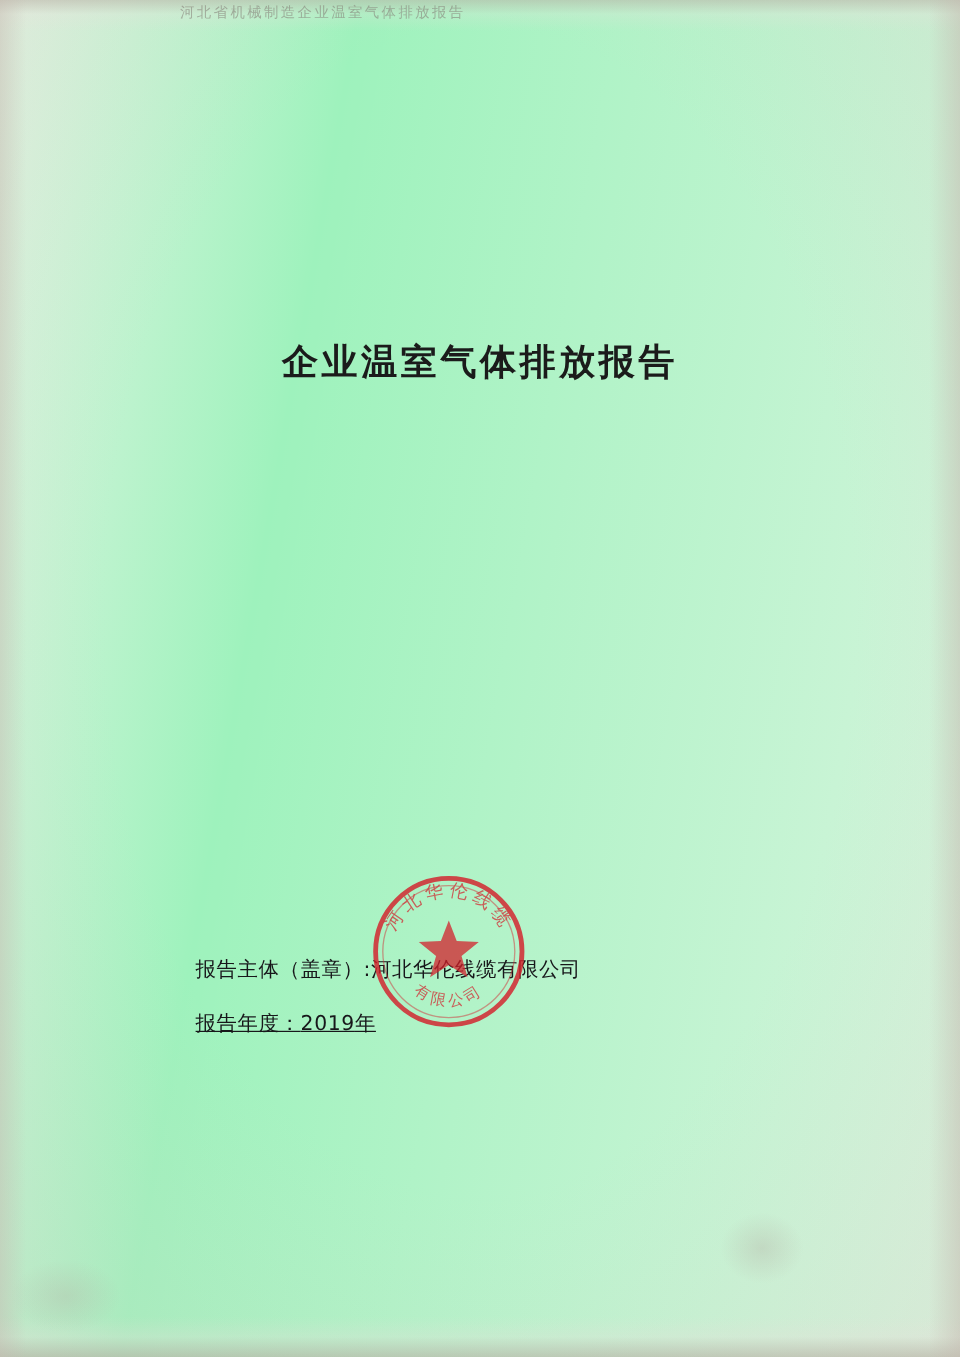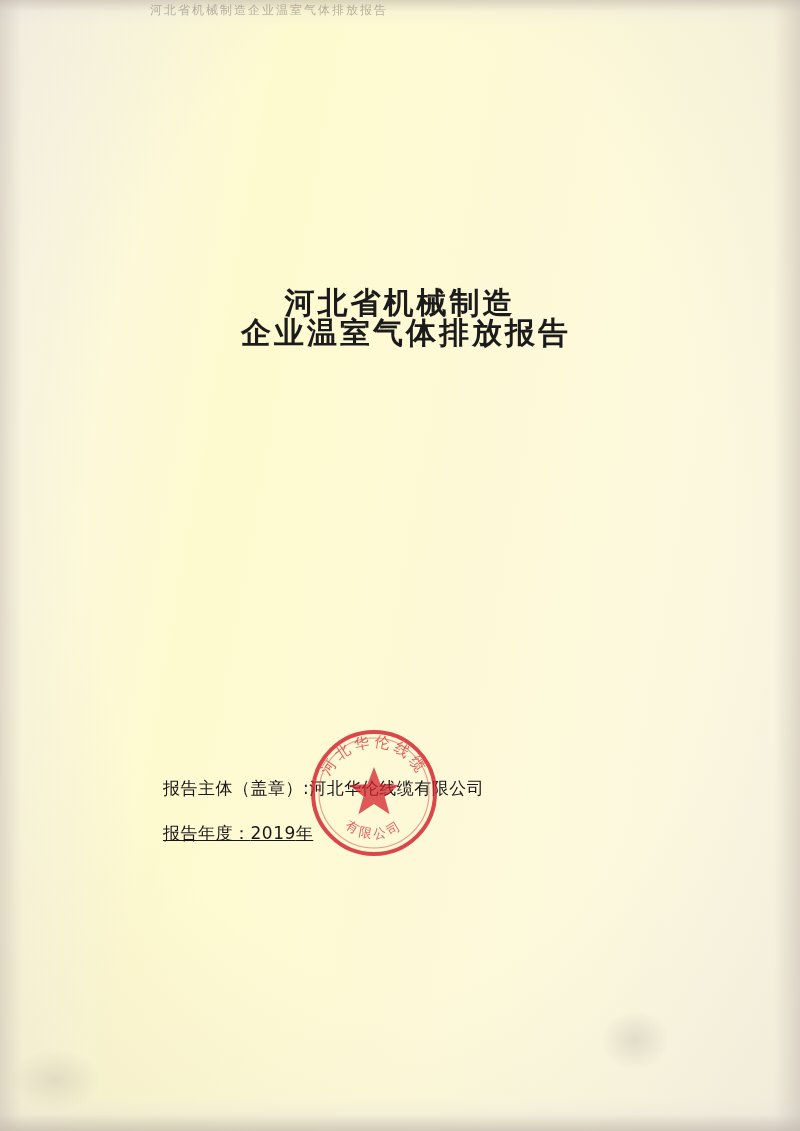--- a/index.html
+++ b/index.html
@@ -9,21 +9,21 @@
   }
   body {
     font-family: "Liberation Serif", "DejaVu Serif", serif;
   }
   .page {
     position: relative;
     width: 800px;
     height: 1131px;
     margin: 0 auto;
     overflow: hidden;
-    background: #fef9c3;
+    background: #86efac;
   }
   
   .scan-tint {
     position: absolute;
     inset: 0;
     background:
       radial-gradient(ellipse at 50% 45%, rgba(255,255,255,0) 55%, rgba(214,205,196,0.30) 100%),
       linear-gradient(100deg, rgba(248,245,240,0.8) 0%, rgba(255,255,255,0.2) 30%, rgba(250,247,243,0.7) 100%);
     pointer-events: none;
   }
@@ -106,20 +106,21 @@
     top: 780px;
     width: 520px;
   }
   .meta-row {
     font-family: "DejaVu Sans", "Liberation Sans", sans-serif;
     font-size: 17px;
     color: #17171a;
     letter-spacing: 0.5px;
     line-height: 1.0;
     white-space: nowrap;
+    margin-top: 20px;
   }
   .meta-row + .meta-row {
     margin-top: 28px;
     text-decoration: underline;
   }
   .meta-label { }
   .meta-value { }
   .sp1 { display:inline-block; width: 14px; }
   .sp2 { display:inline-block; width: 22px; }
 
@@ -148,21 +149,20 @@
   <div class="scan-edge-top"></div>
   <div class="scan-edge-bottom"></div>
   <div class="scan-edge-left"></div>
   <div class="scan-edge-right"></div>
   <div class="smudge-a"></div>
   <div class="smudge-b"></div>
 
   <div class="top-ghost">河北省机械制造企业温室气体排放报告</div>
 
   <div class="title-block">
-    <div class="title-line">河北省机械制造</div>
     <div class="title-line">企业温室气体排放报告</div>
   </div>
 
   <div class="meta-block">
 
     <div class="meta-row">
       <span class="meta-label">报告主体（盖章）:</span><span class="meta-value">河北华伦线缆有限公司</span>
     </div>
 
     <div class="meta-row">

